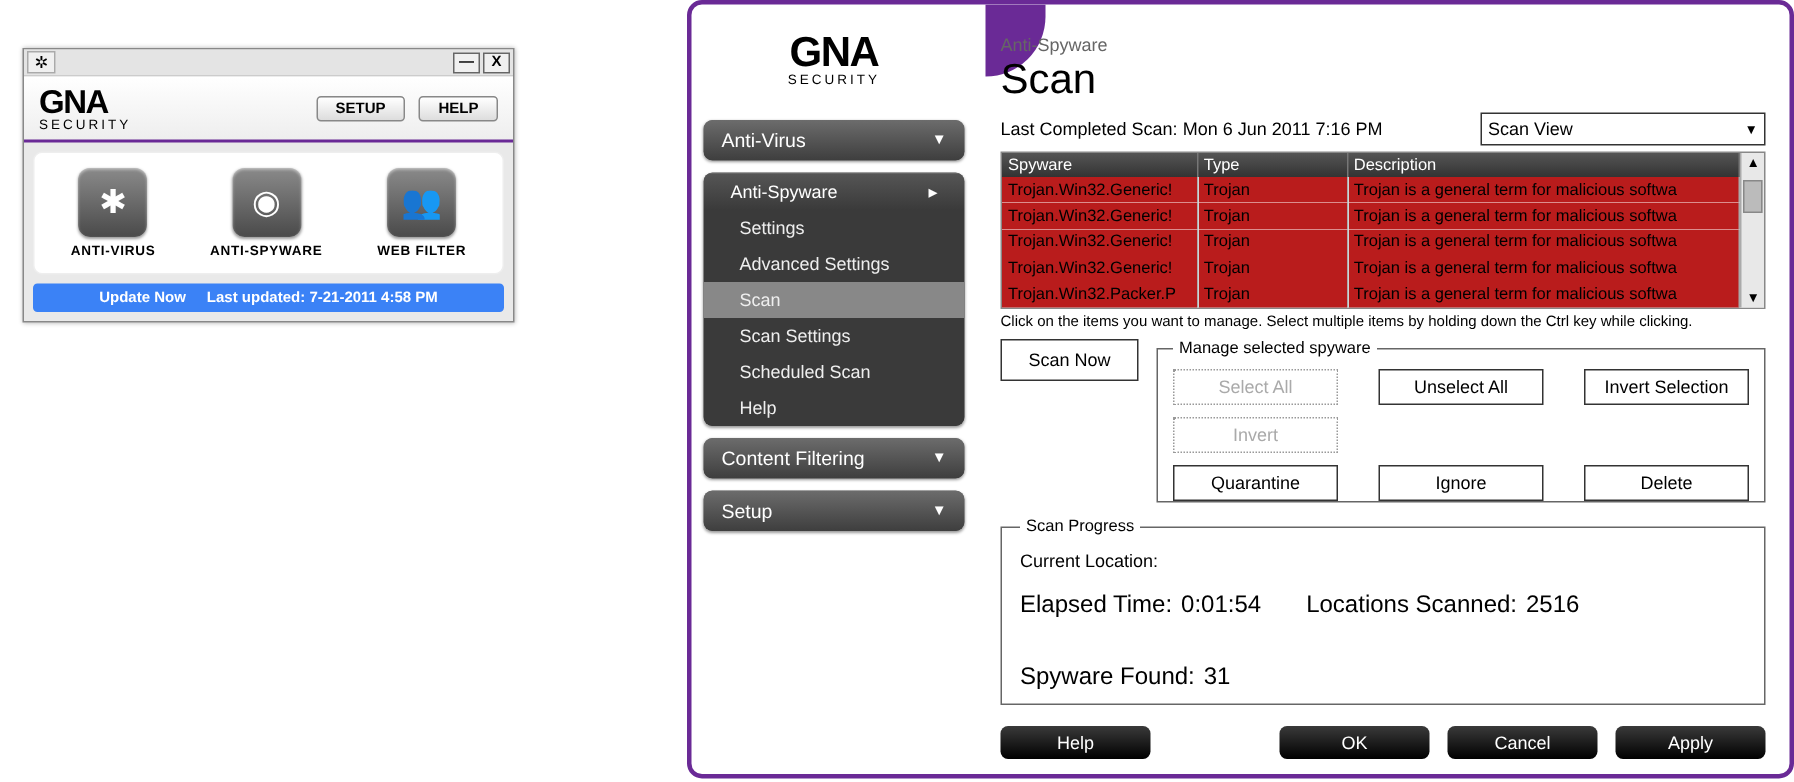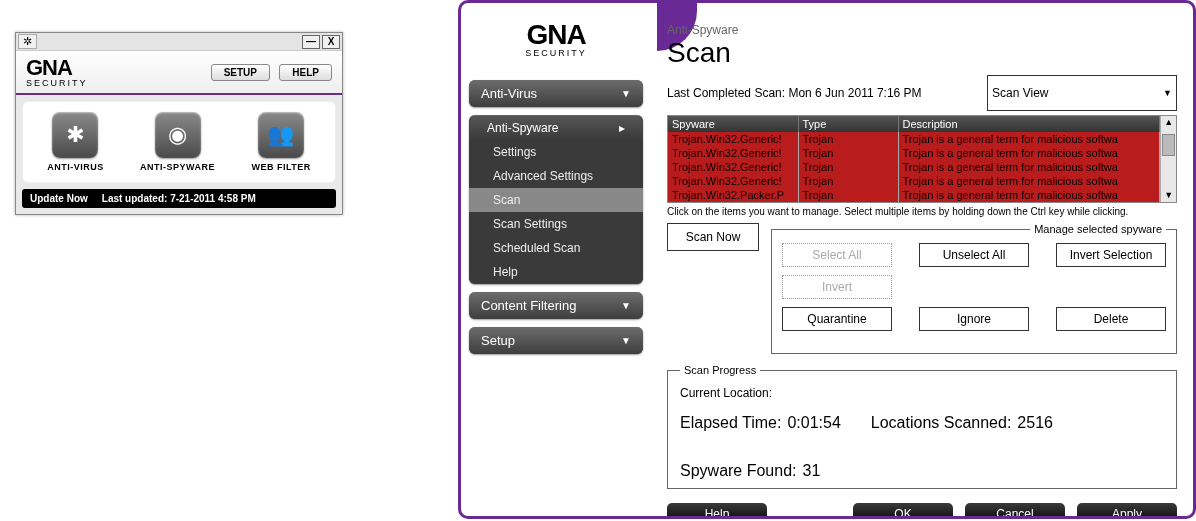--- a/index.html
+++ b/index.html
@@ -39,22 +39,22 @@
   }
   .app-tile { display: flex; flex-direction: column; align-items: center; gap: 4px; }
   .app-icon {
     width: 46px; height: 46px; border-radius: 8px;
     background: linear-gradient(#8a8a8a,#4a4a4a);
     display: flex; align-items: center; justify-content: center; color: #fff; font-size: 22px;
     box-shadow: inset 0 1px 2px rgba(255,255,255,.5), 0 1px 2px rgba(0,0,0,.4);
   }
   .app-tile .lbl { font-size: 9px; font-weight: bold; letter-spacing: .5px; }
   .mini-status {
-    margin: 0 6px 6px 6px; background: #000000; color: #fff; font-size: 10px;
-    padding: 4px 8px; border-radius: 3px; display: flex; gap: 14px; 
+    margin: 0 6px 6px 6px; background: #3b82f6; color: #fff; font-size: 10px;
+    padding: 4px 8px; border-radius: 3px; display: flex; gap: 14px; justify-content: center;
     font-weight: bold;
   }
 
   
   .app-window {
     position: absolute; left: 458px; top: 0;
     width: 738px; height: 519px;
     border: 3px solid #6a2a96; border-radius: 10px;
     background: #fff; display: flex; overflow: hidden;
   }
@@ -84,21 +84,21 @@
     width: 40px; height: 48px;
     background: #6a2a96; border-bottom-right-radius: 40px;
   }
 
   .main { flex: 1; padding: 20px 16px 10px 16px; position: relative; display: flex; flex-direction: column; }
   .crumb { color: #666; font-size: 12px; }
   .page-title { font-size: 28px; font-weight: normal; margin-bottom: 6px; }
   .row { display: flex; align-items: center; justify-content: space-between; margin-bottom: 4px; }
   .last-scan { font-size: 12px; }
   .scan-view {
-    width: 190px; height: 36px; border: 1px solid #333; font-size: 12px; padding: 1px 4px;
+    width: 190px; height: 22px; border: 1px solid #333; font-size: 12px; padding: 1px 4px;
     display: flex; justify-content: space-between; align-items: center; background: #fff;
   }
   .scan-view .dd { font-size: 9px; }
 
   .table-wrap { border: 1px solid #888; height: 120px; display: flex; }
   table { border-collapse: collapse; width: 100%; table-layout: fixed; }
   th {
     background: linear-gradient(#555,#333); color: #fff; font-weight: normal; text-align: left;
     font-size: 11px; padding: 2px 4px; border-right: 1px solid #777;
   }
@@ -113,21 +113,21 @@
   .sb-arrow { font-size: 9px; padding: 2px 0; line-height: 1; }
   .sb-thumb { position: absolute; right: 1px; top: 18px; width: 13px; height: 22px; background: #bbb; border: 1px solid #888; }
 
   .hint { font-size: 10px; margin: 3px 0 6px 0; }
   .mid-row { display: flex; gap: 12px; align-items: flex-start; }
   .scan-now-btn {
     width: 92px; height: 28px; border: 1px solid #333; background: #fff; display: flex;
     align-items: center; justify-content: center; font-size: 12px;
   }
   fieldset.manage {
-    border: 1px solid #666; padding: 8px 10px 22px 10px; flex: 1; text-align: right;
+    border: 1px solid #666; padding: 8px 10px 0 10px; flex: 1;
   }
   fieldset legend { font-size: 11px; padding: 0 4px; }
   .btn-row { display: flex; gap: 27px; margin-bottom: 8px; }
   .mbtn {
     width: 110px; height: 24px; border: 1px solid #333; background: #fff;
     display: flex; align-items: center; justify-content: center; font-size: 12px;
   }
   .mbtn.disabled { color: #aaa; border: 1px dotted #999; }
 
   fieldset.progress { border: 1px solid #666; padding: 8px 12px; margin-top: 10px; }

